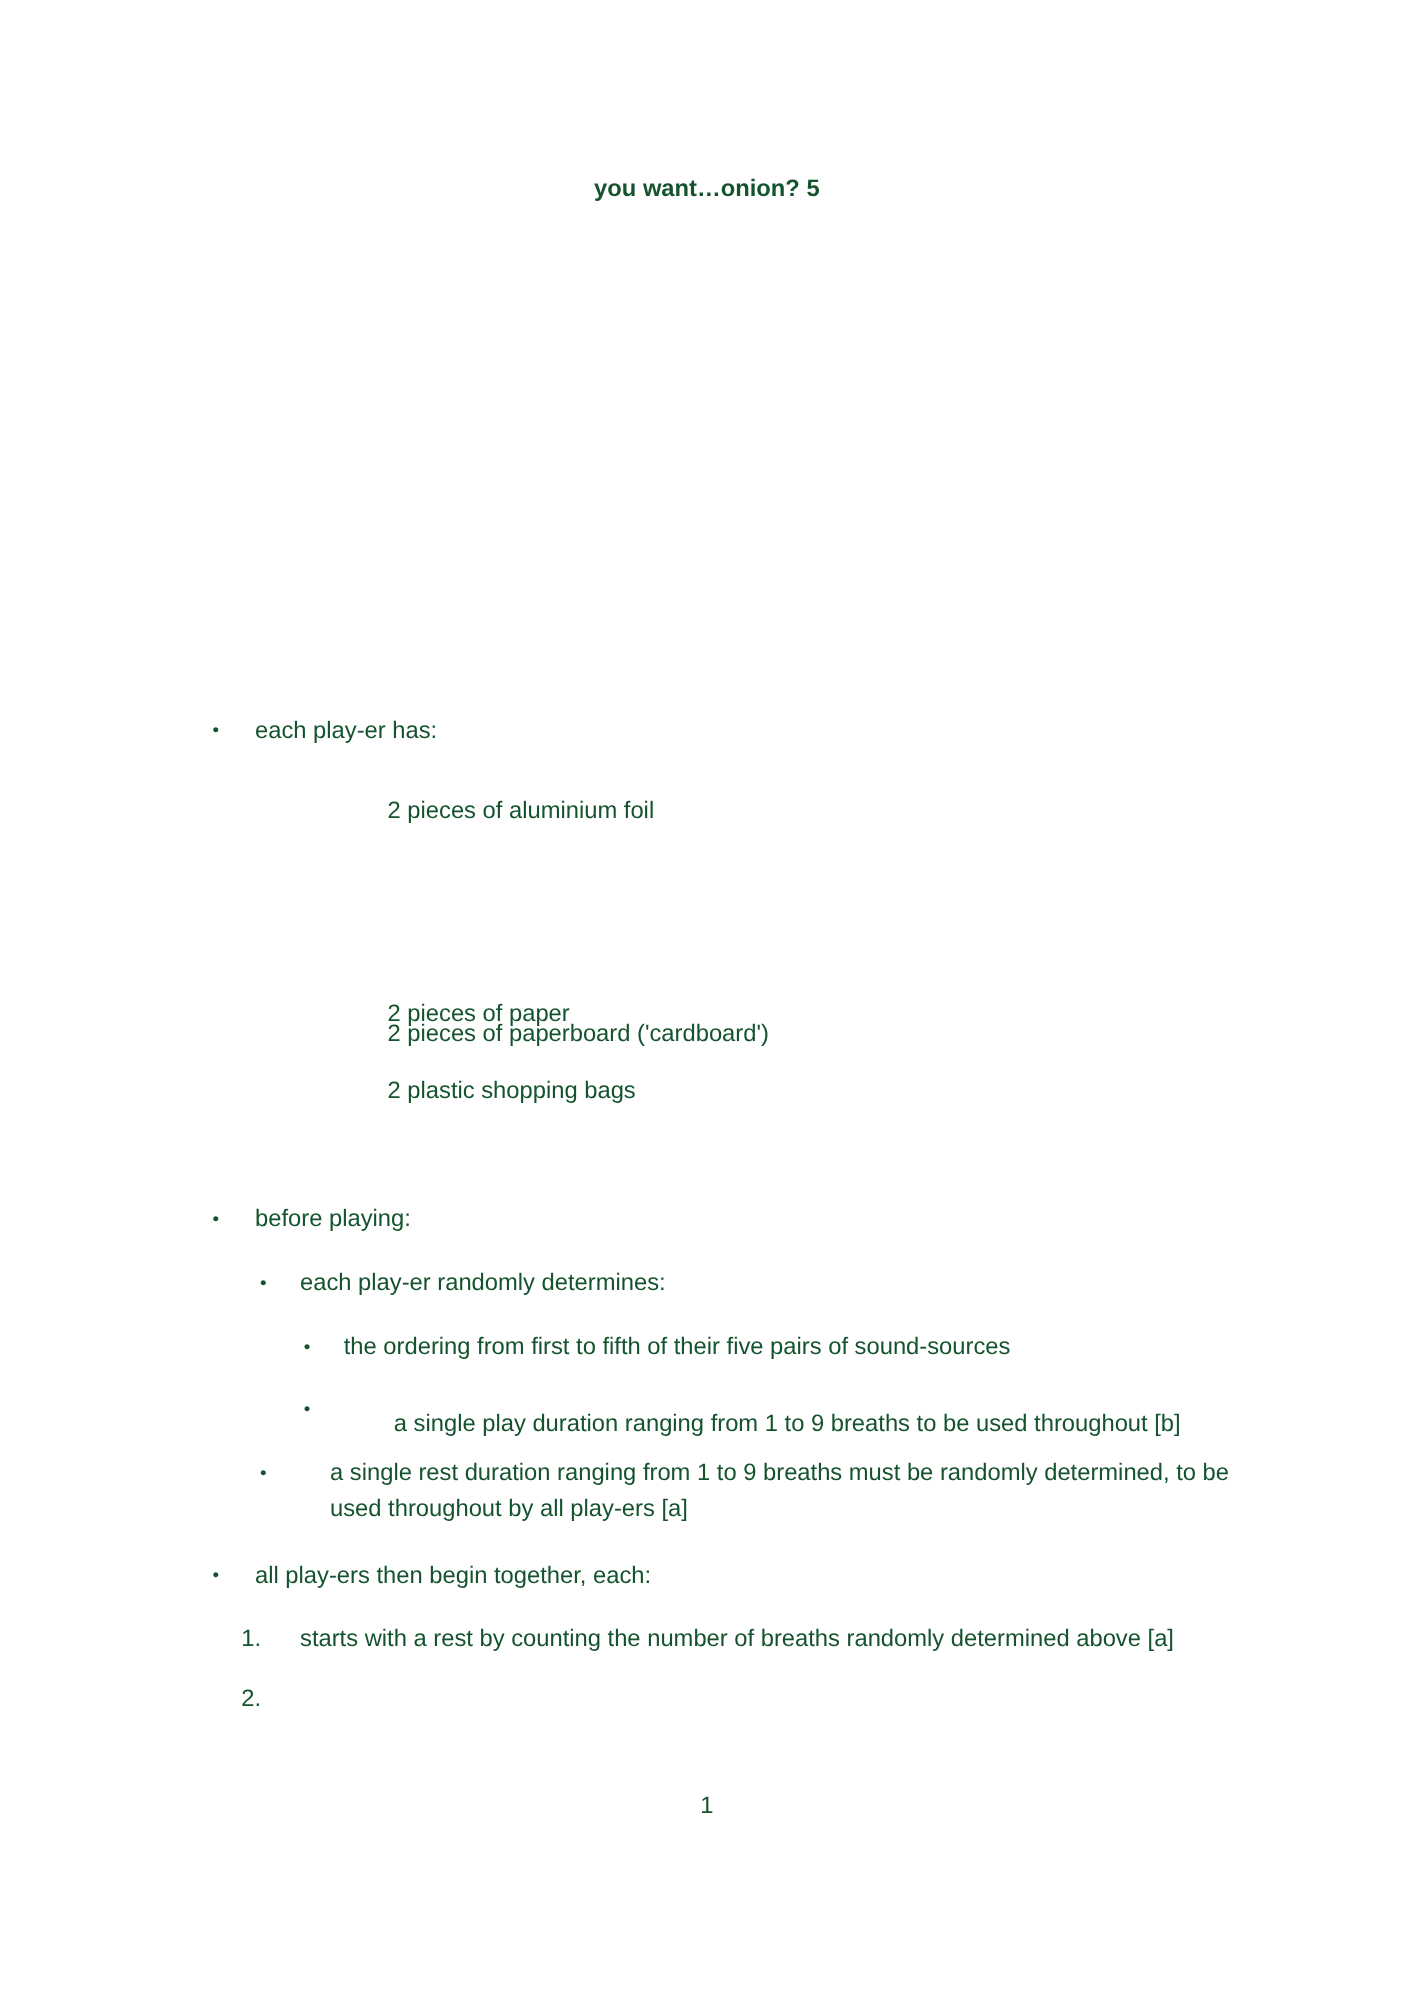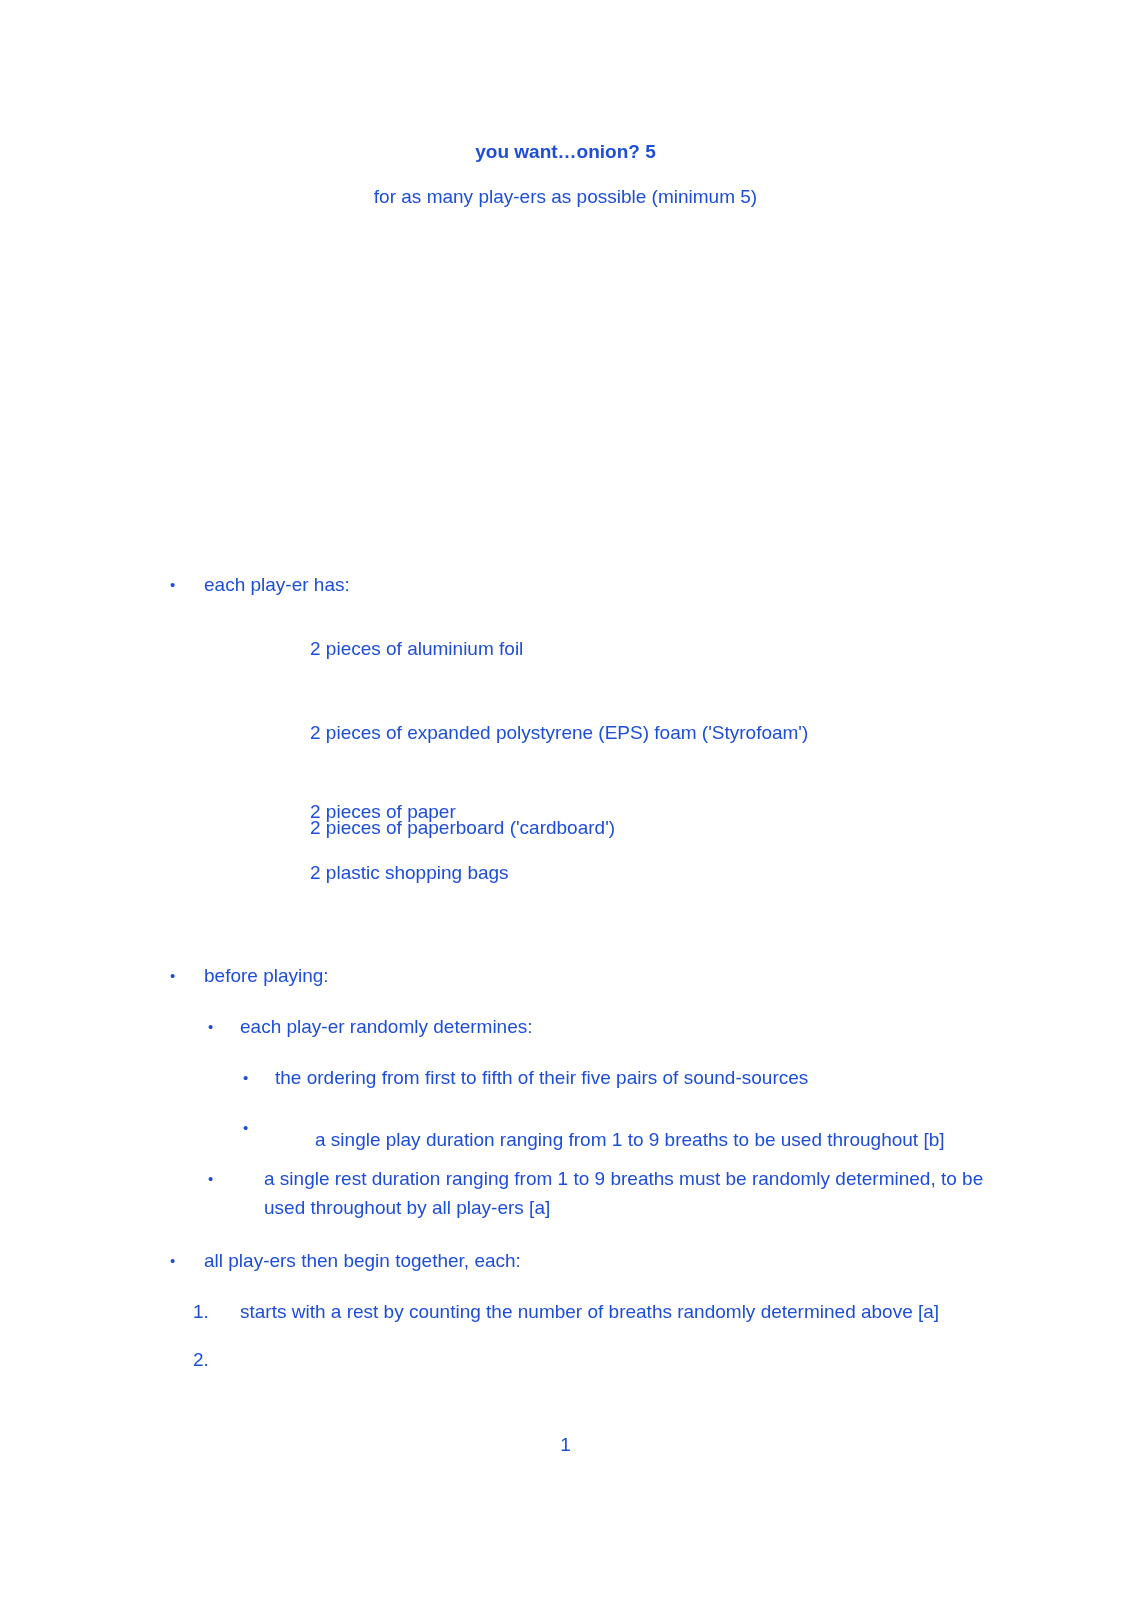--- a/index.html
+++ b/index.html
@@ -7,21 +7,21 @@
     padding: 0;
     background: #ffffff;
   }
   .page {
     position: relative;
     width: 1131px;
     height: 1600px;
     background: #ffffff;
     font-family: "Liberation Sans", "DejaVu Sans", sans-serif;
     font-size: 19px;
-    color: #1d4ed8;
+    color: #14532d;
     overflow: hidden;
   }
   .line {
     position: absolute;
     line-height: 24px;
     white-space: nowrap;
   }
   .centered {
     left: 0;
     right: 0;
@@ -44,27 +44,25 @@
     position: absolute;
     line-height: 24px;
   }
 </style>
 </head>
 <body>
 
 <div class="page">
 
   <div class="line centered doc-title" style="top:140px;">you want…onion? 5</div>
-  <div class="line centered" style="top:185px;">for as many play-ers as possible (minimum 5)</div>
 
   <span class="bullet" style="left:170px; top:573px;">•</span>
   <div class="line" style="left:204px; top:573px;">each play-er has:</div>
 
   <div class="line" style="left:310px; top:637px;">2 pieces of aluminium foil</div>
-  <div class="line" style="left:310px; top:721px;">2 pieces of expanded polystyrene (EPS) foam ('Styrofoam')</div>
   <div class="line" style="left:310px; top:768px;margin-top:32px;">2 pieces of paper</div>
   <div class="line" style="left:310px; top:816px;">2 pieces of paperboard ('cardboard')</div>
   <div class="line" style="left:310px; top:861px;">2 plastic shopping bags</div>
 
   <span class="bullet" style="left:170px; top:964px;">•</span>
   <div class="line" style="left:204px; top:964px;">before playing:</div>
 
   <span class="bullet" style="left:208px; top:1015px;">•</span>
   <div class="line" style="left:240px; top:1015px;">each play-er randomly determines:</div>
 

